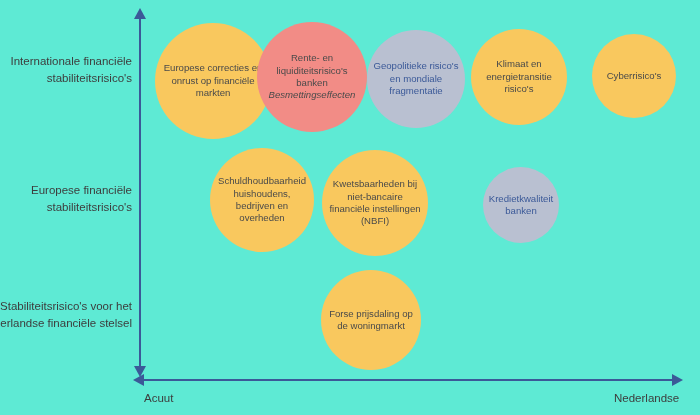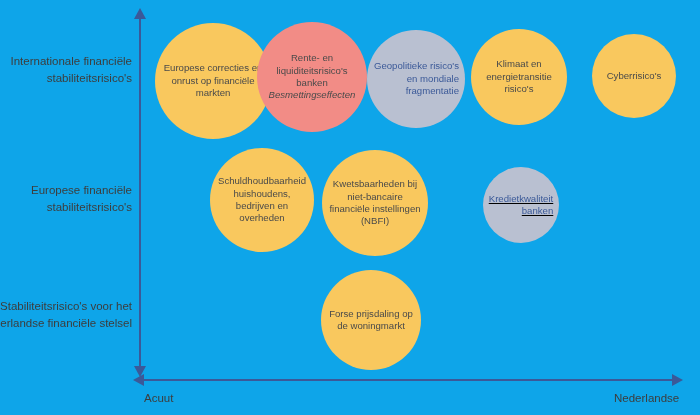--- a/index.html
+++ b/index.html
@@ -7,21 +7,21 @@
     padding: 0;
     background: #ffffff;
   }
   body {
     font-family: "Liberation Sans", sans-serif;
   }
   #canvas {
     position: relative;
     width: 700px;
     height: 415px;
-    background: #0ea5e9;
+    background: #5eead4;
     overflow: hidden;
   }
 
   
   .axis-v-line {
     position: absolute;
     left: 139px;
     top: 18px;
     width: 2px;
     height: 352px;
@@ -111,21 +111,21 @@
     display: block;
   }
   .bubble-text .em {
     font-style: italic;
     display: block;
   }
   .fill-orange { background: #F9C85E; }
   .fill-salmon { background: #F28C86; }
   .fill-grey   { background: #B9C0D1; }
   .txt-dark    { color: #4A4A4A; }
-  .txt-blue    { color: #3B5998; text-align: right; }
+  .txt-blue    { color: #3B5998; }
 </style>
 </head>
 <body>
 
 <div id="canvas">
 
   <div class="axis-v-line"></div>
   <div class="axis-h-line"></div>
   <div class="arrow arrow-up"></div>
   <div class="arrow arrow-down"></div>
@@ -154,21 +154,21 @@
       </div>
       <div class="bubble fill-orange" style="left: 592px; top: 34px; width: 84px; height: 84px;">
         <span class="bubble-text txt-dark">Cyberrisico's</span>
       </div>
       <div class="bubble fill-orange" style="left: 210px; top: 148px; width: 104px; height: 104px;">
         <span class="bubble-text txt-dark">Schuldhoudbaarheid huishoudens, bedrijven en overheden</span>
       </div>
       <div class="bubble fill-orange" style="left: 322px; top: 150px; width: 106px; height: 106px;">
         <span class="bubble-text txt-dark">Kwetsbaarheden bij niet-bancaire financiële instellingen (NBFI)</span>
       </div>
-      <div class="bubble fill-grey" style="left: 483px; top: 167px; width: 76px; height: 76px; text-decoration: underline;">
+      <div class="bubble fill-grey" style="left: 483px; top: 167px; width: 76px; height: 76px;">
         <span class="bubble-text txt-blue">Kredietkwaliteit banken</span>
       </div>
       <div class="bubble fill-orange" style="left: 321px; top: 270px; width: 100px; height: 100px; align-items: center;">
         <span class="bubble-text txt-dark">Forse prijsdaling op de woningmarkt</span>
       </div>
     </div>
 
 </div>
 
 </body></html>

